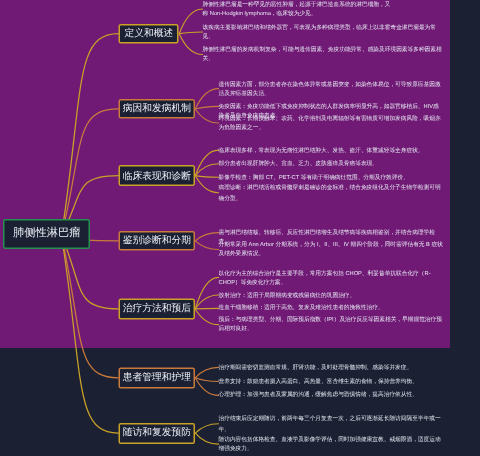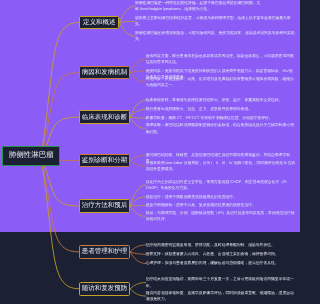--- a/index.html
+++ b/index.html
@@ -1,20 +1,20 @@
 <!DOCTYPE html>
 <html><head>
 <meta charset="utf-8">
 <title>mindmap</title>
 <style>
   html,body{margin:0;padding:0;background:#1b2033;}
   body{width:300px;height:304px;overflow:hidden;
        font-family:"Liberation Sans","DejaVu Sans",sans-serif;
        -webkit-font-smoothing:antialiased;text-rendering:geometricPrecision;}
-  #canvas{position:relative;width:300px;height:232px;background:#8b5cf6;}
+  #canvas{position:relative;width:300px;height:232px;background:#701a75;}
   svg#links{position:absolute;left:0;top:0;width:300px;height:304px;pointer-events:none;}
   .node{position:absolute;box-sizing:border-box;display:flex;align-items:center;
         justify-content:center;border-radius:1.5px;background:#1b2033;white-space:nowrap;}
   .central{border:1.5px solid #23934f;color:#eef1f7;font-size:7.5px;}
   .l2{border:1.1px solid #c9a227;color:#eef1f7;font-size:6.5px;}
   .l3{position:absolute;color:#e8ecf5;font-size:3.8px;line-height:6.4px;
       text-align:left;word-break:normal;overflow-wrap:break-word;}
 </style>
 </head>
 <body>

